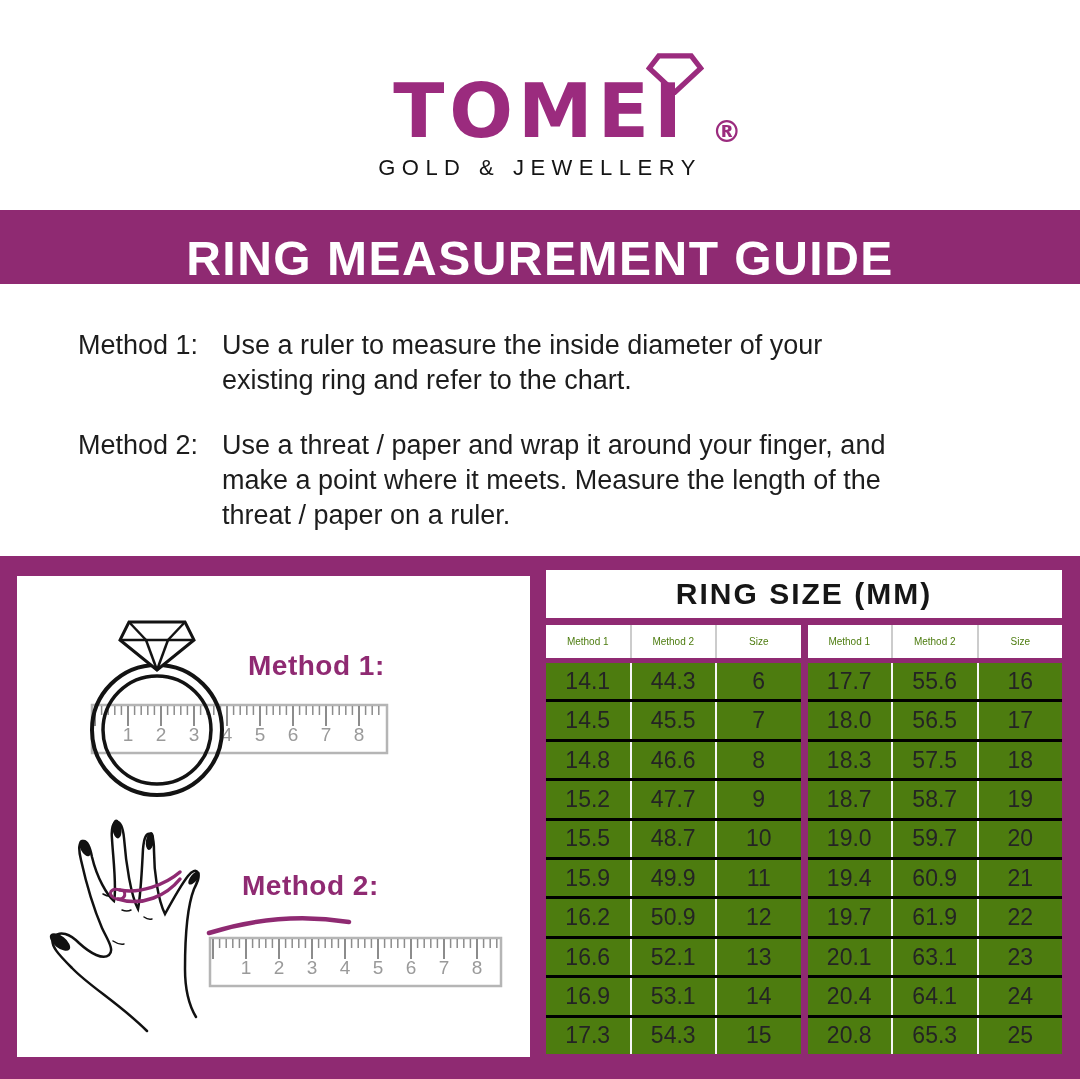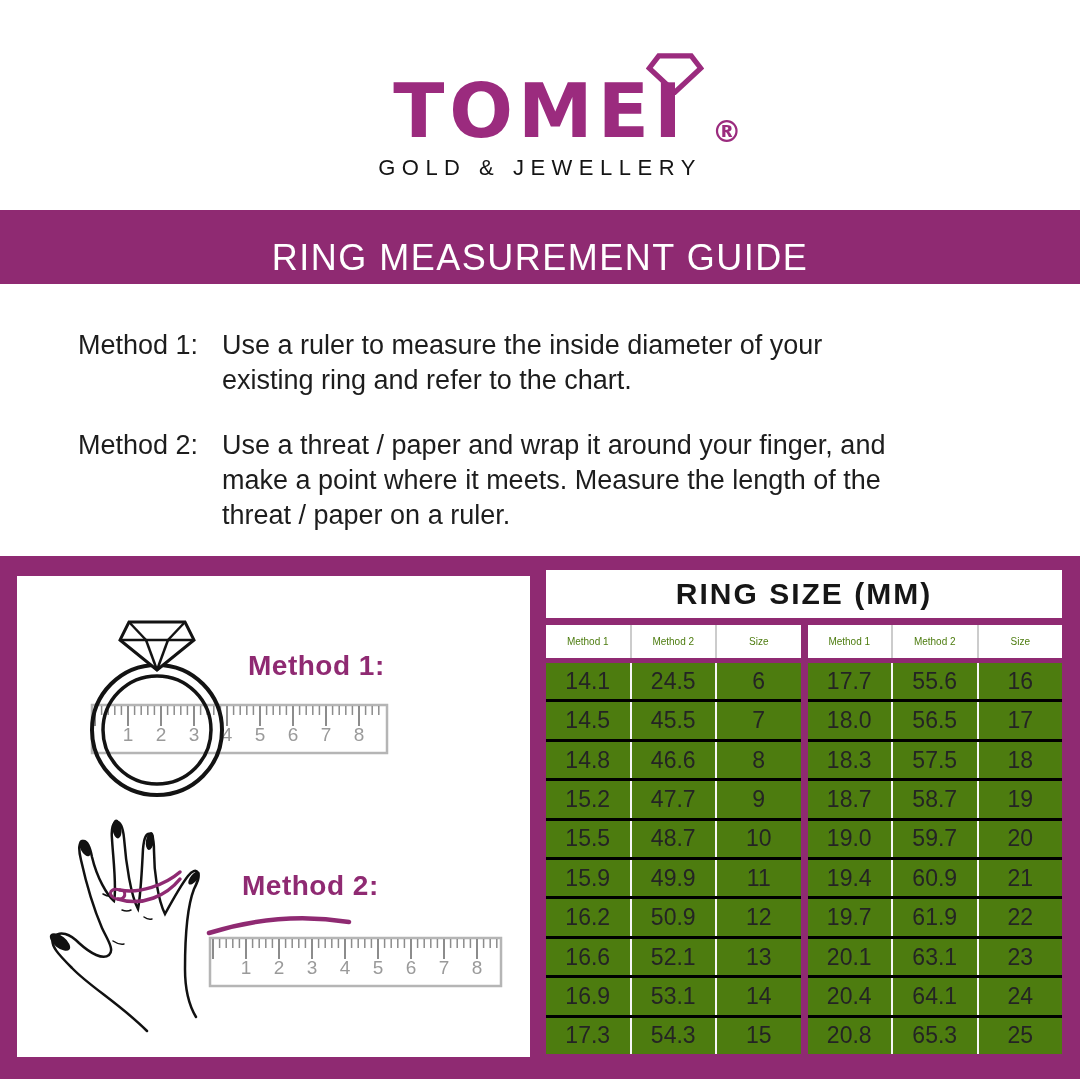--- a/index.html
+++ b/index.html
@@ -25,21 +25,21 @@
     margin-top:6px; font-size:22px; font-weight:400; letter-spacing:6.5px;
     color:#141414;
   }
 
   
   .banner {
     position:absolute; top:210px; left:0; width:1080px; height:74px;
     background:#8F2A72; display:flex; align-items:center; justify-content:center;
   }
   .banner-title {
-    color:#ffffff; font-size:36px; font-weight:normal; letter-spacing:1.5px;margin-top:22px;
+    color:#ffffff; font-size:48px; font-weight:bold; letter-spacing:1.5px;margin-top:22px;
   }
 
   
   .instructions { position:absolute; top:328px; left:78px; right:40px; }
   .instr-block { display:flex; margin-bottom:30px; }
   .instr-label { width:144px; flex:0 0 144px; font-size:27px; line-height:35px; color:#1d1d1d; }
   .instr-lines { font-size:27px; line-height:35px; color:#1d1d1d; }
 
   
   .bottom-section {
@@ -284,21 +284,21 @@
     <div class="chart-tables">
       <div class="table-half" id="table-left">
         <div class="thead">
             <div class="th">Method 1</div>
             <div class="th">Method 2</div>
             <div class="th">Size</div>
           </div>
         <div class="tbody">
             <div class="trow">
               <div class="td">14.1</div>
-              <div class="td">24.5</div>
+              <div class="td">44.3</div>
               <div class="td">6</div>
             </div>
             <div class="trow">
               <div class="td">14.5</div>
               <div class="td">45.5</div>
               <div class="td">7</div>
             </div>
             <div class="trow">
               <div class="td">14.8</div>
               <div class="td">46.6</div>

